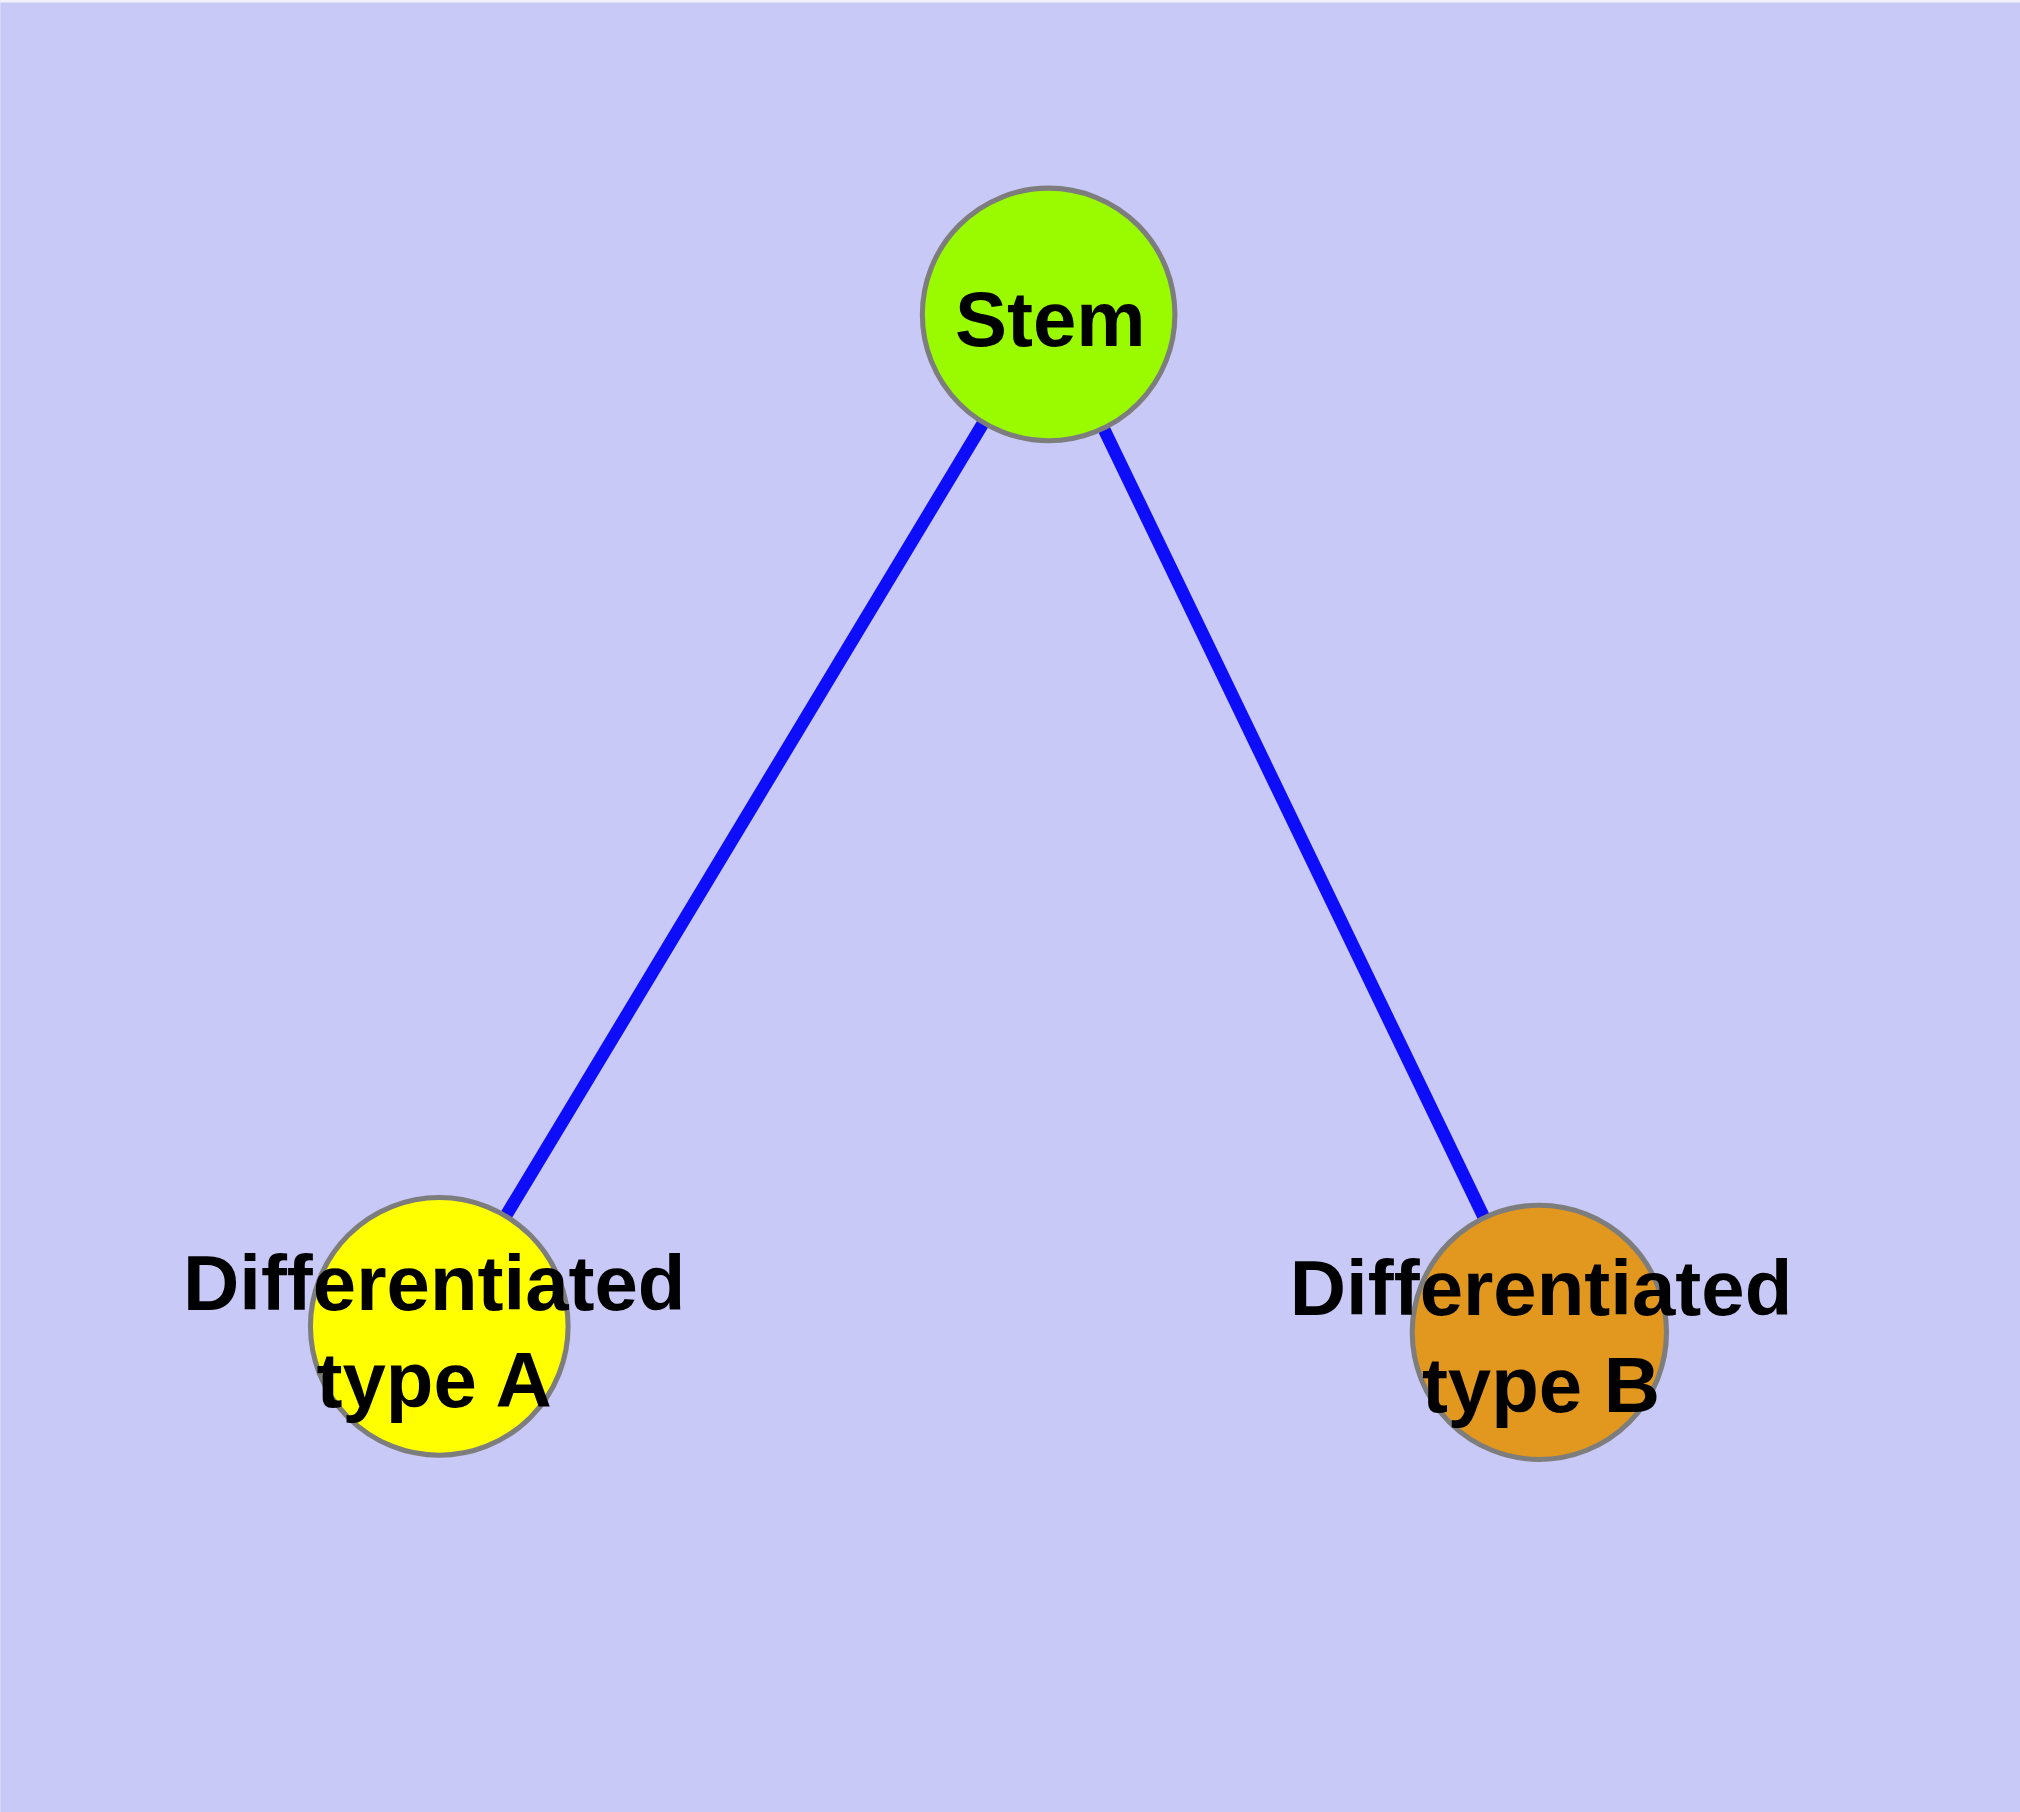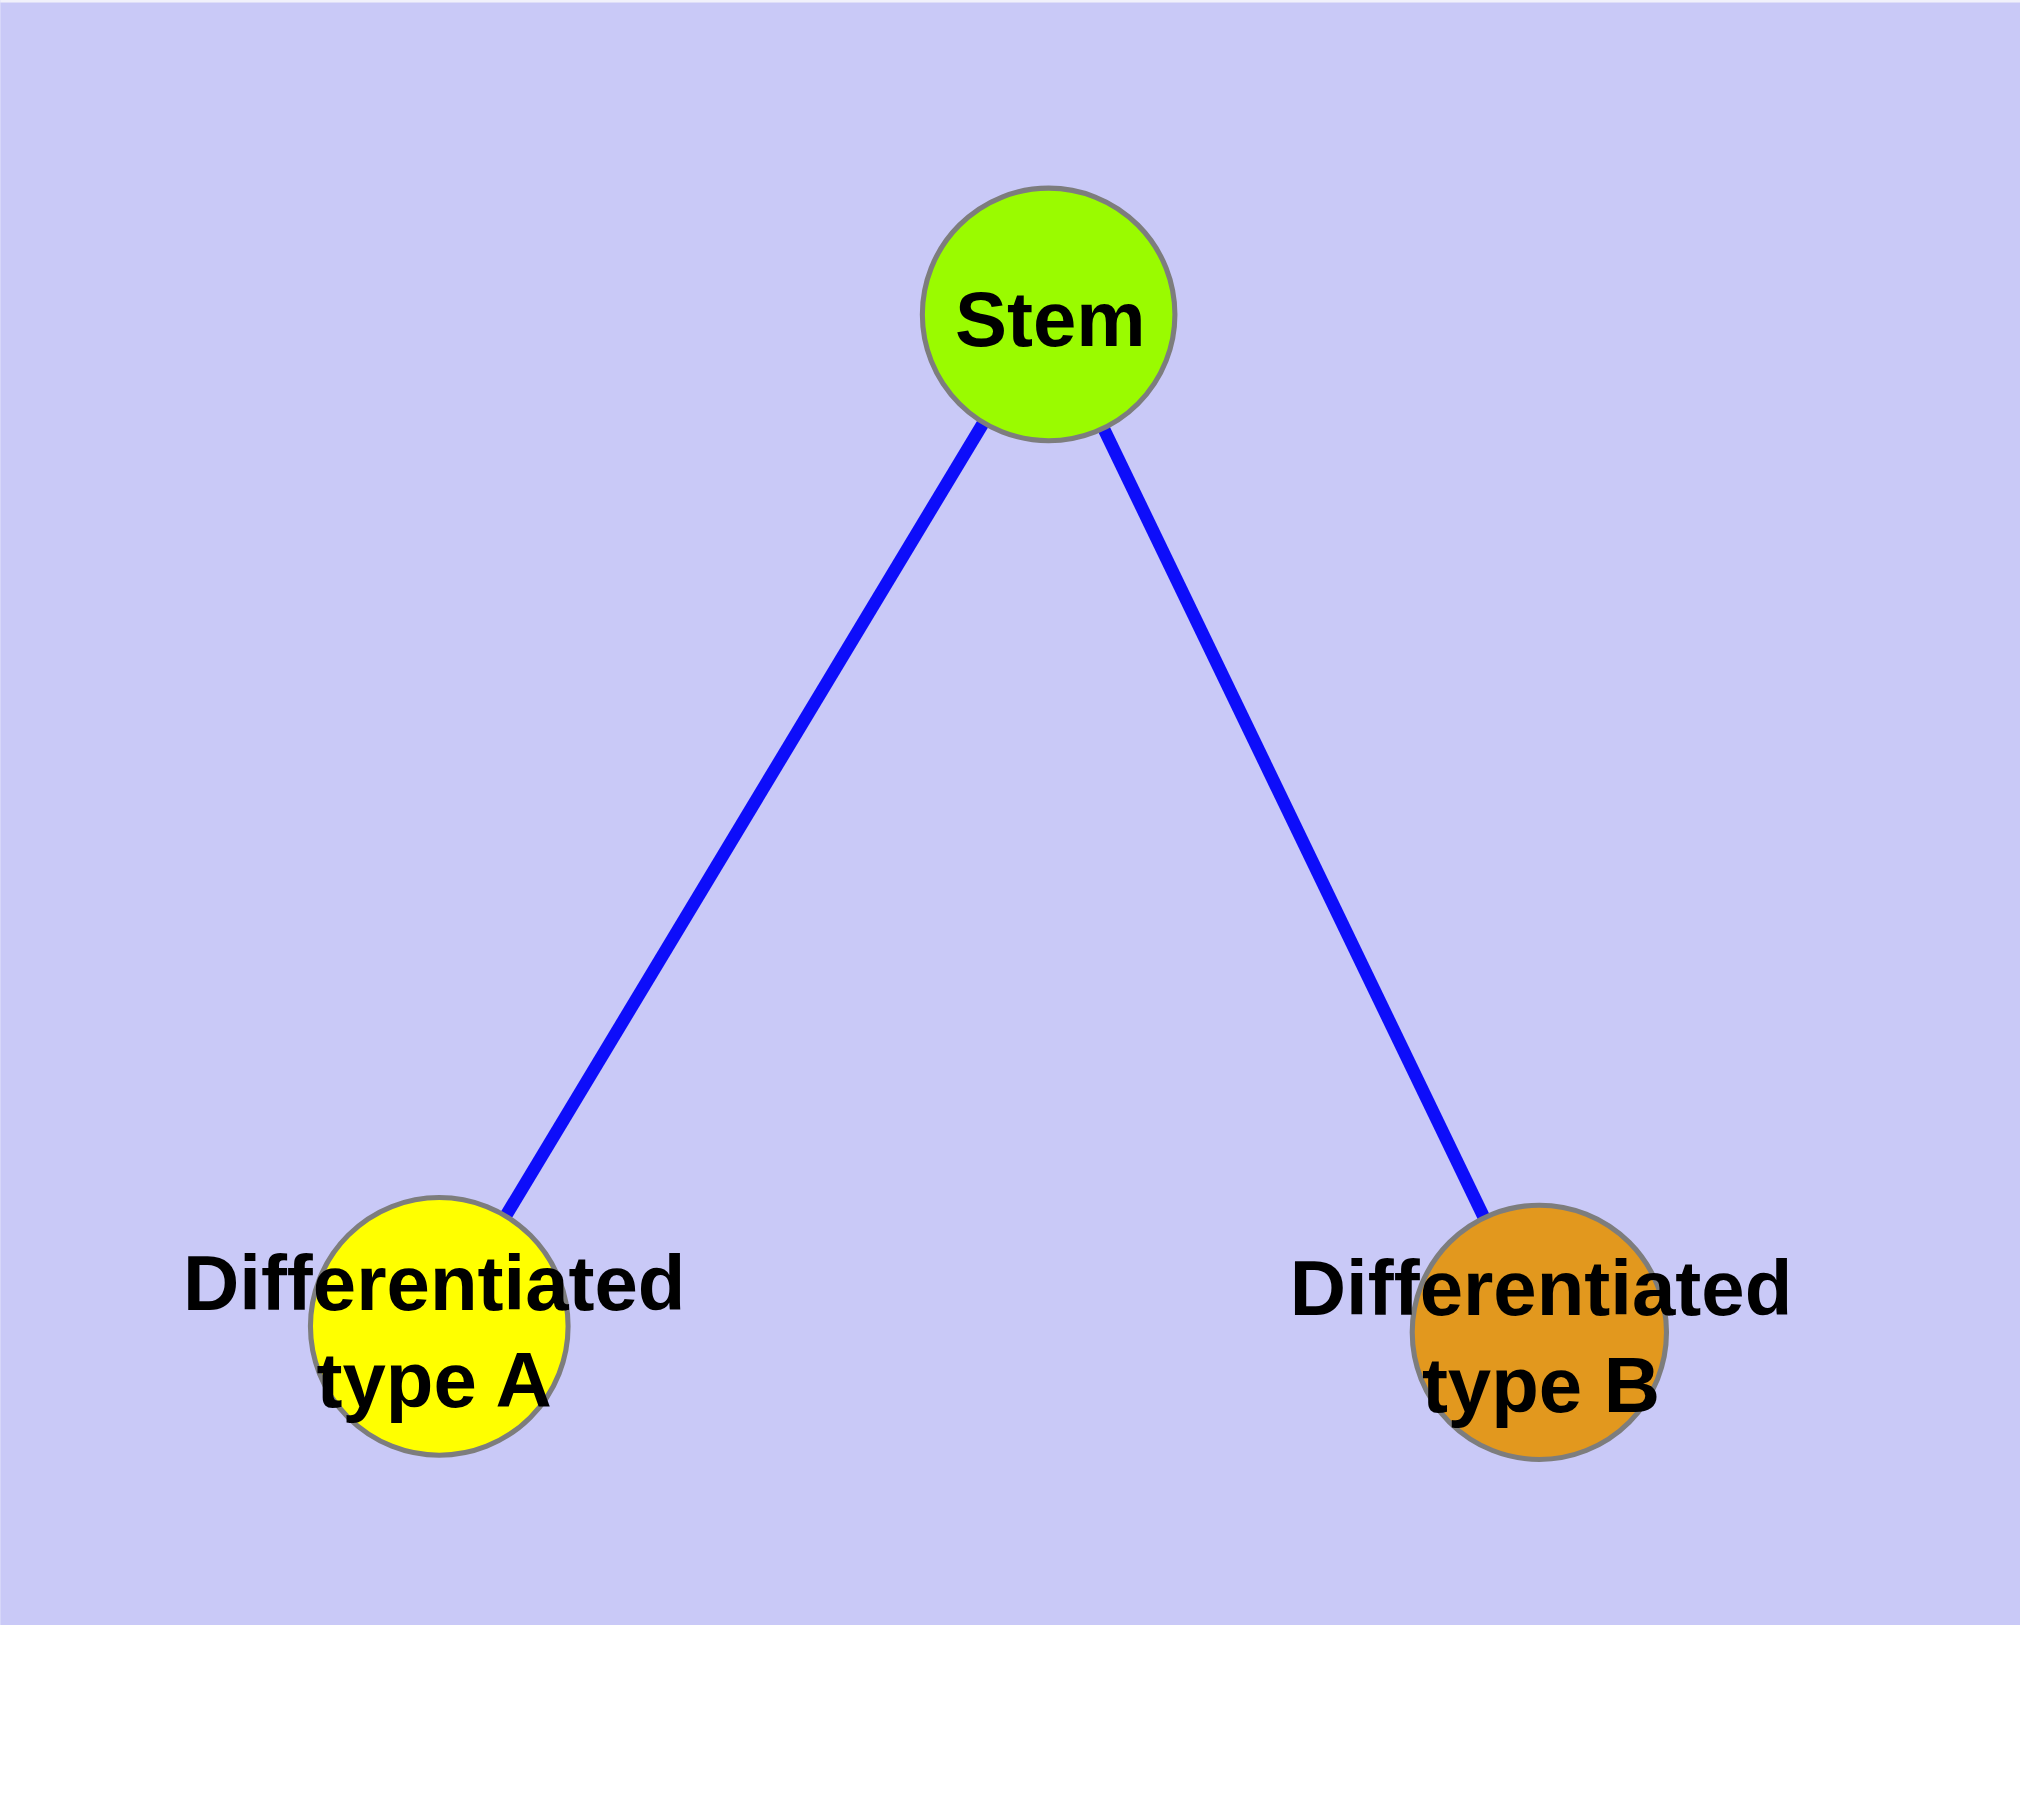--- a/index.html
+++ b/index.html
@@ -2,21 +2,21 @@
 <html style="font-size:13.6px"><head>
 <meta charset="utf-8">
 <style>
   html, body {
     margin: 0;
     padding: 0;
   }
   .canvas {
     position: relative;
     width: 2021px;
-    height: 1625px;
+    height: 1812px;
     overflow: hidden;
     font-family: "Liberation Sans", sans-serif;
   }
   .graph-svg {
     position: absolute;
     top: 0;
     left: 0;
     display: block;
   }
   .edge {

